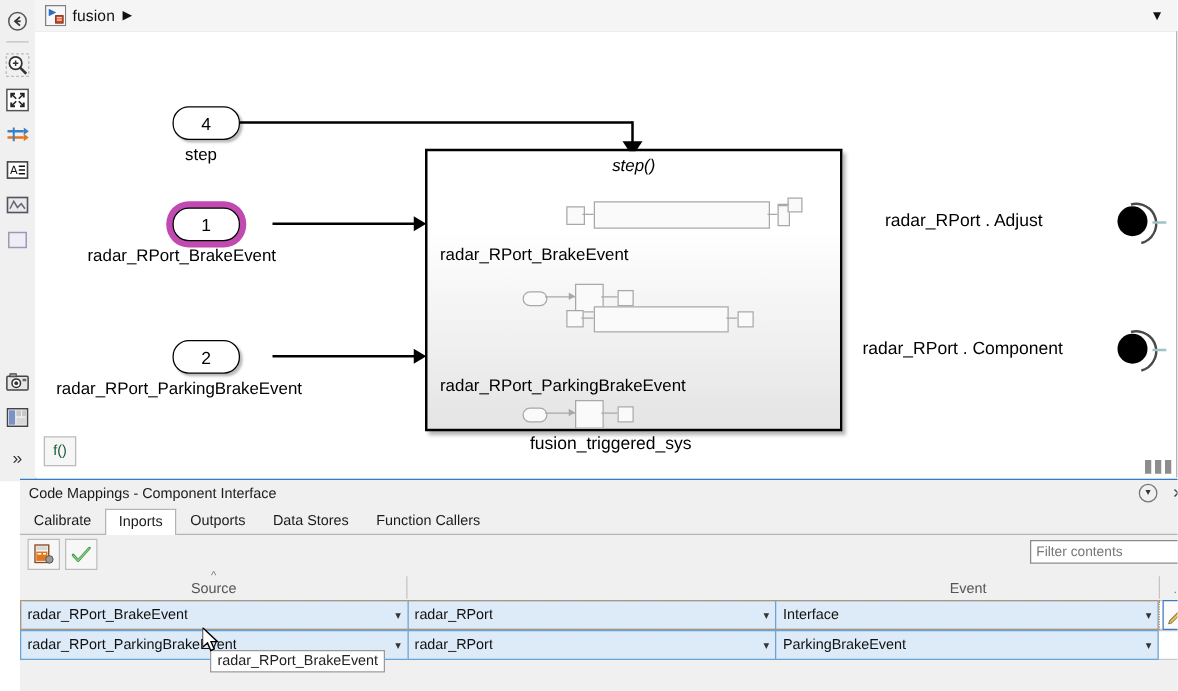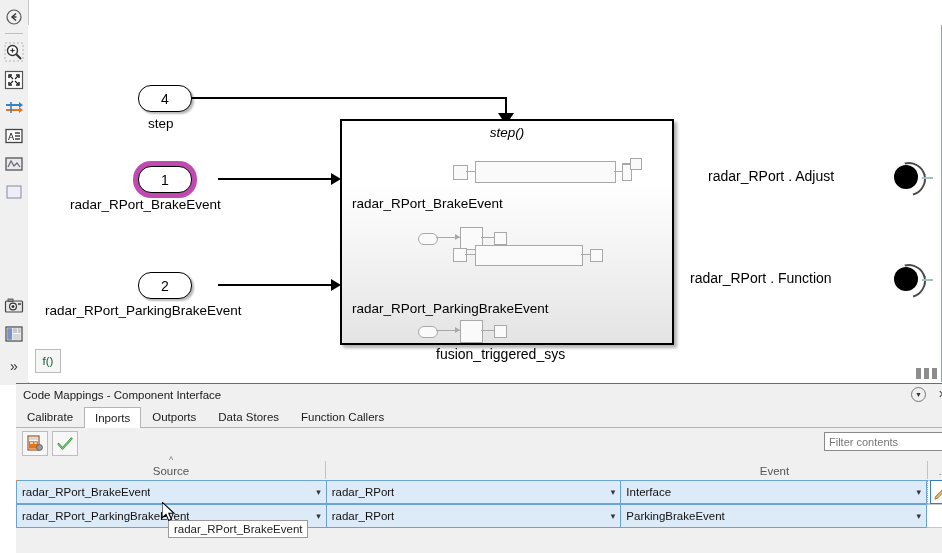--- a/index.html
+++ b/index.html
@@ -216,20 +216,34 @@
         <rect x="13.6" y="4.2" width="3.2" height="5" fill="#c8c8c8"></rect>
         <rect x="9" y="10" width="7.8" height="5.8" fill="#d8d8d8"></rect>
       </svg>
     </div>
 
     <div class="lt-btn" style="margin-bottom:8px;font-size:14px;color:#333;">
       <span>»</span>
     </div>
   </div>
 
+  <div class="modelbar">
+    <div class="mb-icon">
+      <svg width="17" height="17" viewBox="0 0 17 17">
+        <rect x="0.5" y="0.5" width="16" height="16" fill="#f7f7f7" stroke="#808080"></rect>
+        <polygon points="3,3 3,9 9,6" fill="#2b6fc4"></polygon>
+        <rect x="8.5" y="8.5" width="6" height="6" fill="#d04a2a" stroke="#8a2b16" stroke-width=".8"></rect>
+        <line x1="9.5" y1="10.2" x2="13.5" y2="10.2" stroke="#fff" stroke-width=".8"></line>
+        <line x1="9.5" y1="12" x2="13.5" y2="12" stroke="#fff" stroke-width=".8"></line>
+      </svg>
+    </div>
+    <div class="mb-title">fusion</div>
+    <div class="mb-caret">▶</div>
+    <div class="mb-right">▼</div>
+  </div>
 
   <div class="canvas">
 
     <div class="wire h" style="left:162px;top:72px;width:316px;"></div>
     <div class="wire v" style="left:477px;top:72px;height:24px;"></div>
     <div class="arrow-d" style="left:470px;top:88px;"></div>
 
     <div class="wire h" style="left:190px;top:153px;width:115px;"></div>
     <div class="arrow-r" style="left:303px;top:148px;"></div>
 
@@ -279,30 +293,30 @@
 
       <div class="plabel" style="left:10px;top:180px;">radar_RPort_ParkingBrakeEvent</div>
 
       <div class="icn-oval" style="left:76px;top:205px;width:18px;height:10px;"></div>
       <div class="icn-line" style="left:94px;top:209px;width:24px;"></div>
       <div class="icn-arrow" style="left:113px;top:206px;"></div>
       <div class="icn" style="left:118px;top:199px;width:21px;height:21px;"></div>
       <div class="icn-line" style="left:139px;top:209px;width:14px;"></div>
       <div class="icn" style="left:152px;top:204px;width:11px;height:11px;"></div>
     </div>
-    <div class="blocklbl" style="left:396px;top:321px;font-size:14px;margin-left:12px;">fusion_triggered_sys</div>
+    <div class="blocklbl" style="left:396px;top:321px;font-size:14px;">fusion_triggered_sys</div>
 
     <div class="srvlbl" style="left:680px;top:143px;">radar_RPort . Adjust</div>
     <div class="srvport" style="left:866px;top:137px;">
       <div class="arc"></div>
       <div class="disc"></div>
       <div class="stub"></div>
     </div>
 
-    <div class="srvlbl" style="left:662px;top:245px;">radar_RPort . Function</div>
+    <div class="srvlbl" style="left:662px;top:245px;">radar_RPort . Component</div>
     <div class="srvport" style="left:866px;top:239px;">
       <div class="arc"></div>
       <div class="disc"></div>
       <div class="stub"></div>
     </div>
 
     <div style="position:absolute;left:7px;top:324px;width:24px;height:22px;border:1px solid #bbb;background:#f6f6f6;display:flex;align-items:center;justify-content:center;">
       <span style="font-size:11.5px;color:#145a32;">f()</span>
     </div>
 

